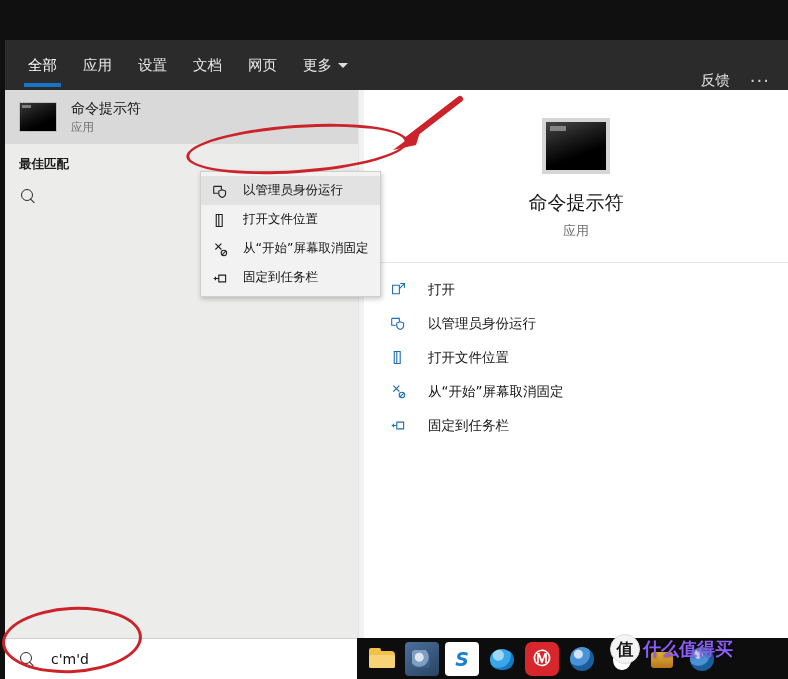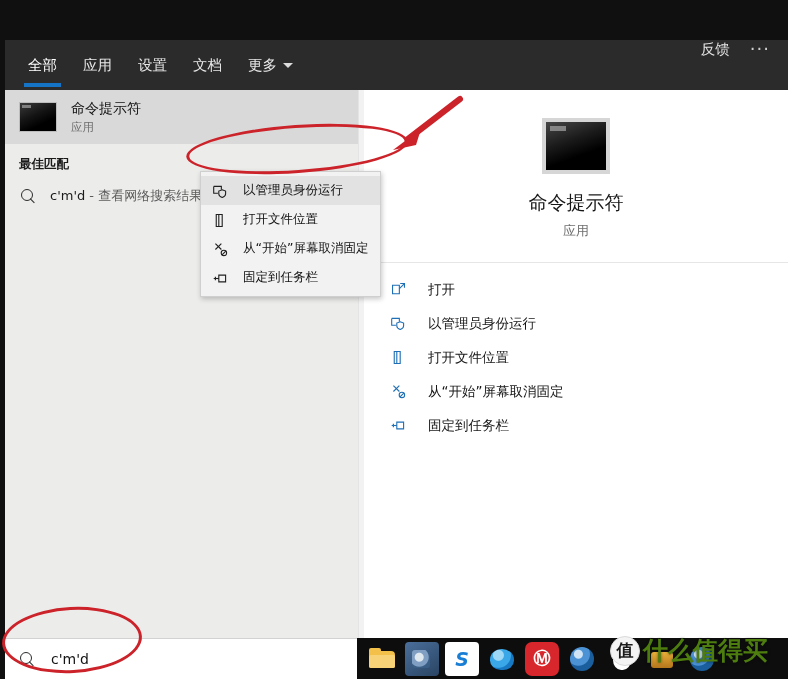--- a/index.html
+++ b/index.html
@@ -35,21 +35,21 @@
   .tab.active::after {
     content: ""; position: absolute; left: 9px; right: 9px; bottom: 3px;
     height: 4px; background: #1574c6;
   }
   .tab .caret {
     display: inline-block; margin-left: 6px;
     border-left: 5px solid transparent; border-right: 5px solid transparent;
     border-top: 5px solid #dcdcdc;
   }
   .header-right {
-    margin-left: auto; display: flex; align-items: flex-start;
+    margin-left: auto; display: flex; align-items: flex-end;
     height: 50px; padding-right: 18px; gap: 20px;
   }
   .feedback { color: #e2e2e2; font-size: 14.5px; }
   .ellipsis-btn { color: #cfcfcf; font-size: 18px; letter-spacing: 1px; line-height: 1; }
 
   
   .left-pane {
     position: absolute; left: 0; top: 50px; width: 353px; height: 588px;
     background: #ececeb;
   }
@@ -213,21 +213,21 @@
     position: absolute; left: 610px; top: 634px; display: flex; align-items: center;
     gap: 3px; z-index: 40; pointer-events: none;
   }
   .wm-badge {
     width: 30px; height: 30px; border-radius: 50%;
     background: #f4f4f4; color: #1a1a1a;
     display: flex; align-items: center; justify-content: center;
     font-size: 17px; font-weight: bold; border: 1px solid #dadada;
   }
   .wm-text {
-    font-size: 25px; font-weight: bold; color: #4d7c0f;
+    font-size: 18px; font-weight: bold; color: #8b5cf6;
     text-shadow: 0 0 3px rgba(0,0,0,.55);
     letter-spacing: 0px;
   }
 
   
   .annot { position: absolute; z-index: 50; pointer-events: none; }
   .ellipse-menu {
     left: 186px; top: 125px; width: 222px; height: 48px;
     border: 3.5px solid #cc2229; border-radius: 50%;
     transform: rotate(-4deg);
@@ -254,20 +254,23 @@
           <div class="tab">
             <span class="tab-label">应用</span>
           </div>
           <div class="tab">
             <span class="tab-label">设置</span>
           </div>
           <div class="tab">
             <span class="tab-label">文档</span>
           </div>
           <div class="tab">
+            <span class="tab-label">网页</span>
+          </div>
+          <div class="tab">
             <span class="tab-label">更多</span>
             <span class="caret"></span>
           </div>
         </div>
       <div class="header-right">
         <div class="feedback">反馈</div>
         <div class="ellipsis-btn">···</div>
       </div>
     </div>
 
@@ -278,23 +281,20 @@
         <div class="result-text">
           <div class="result-name">命令提示符</div>
           <div class="result-sub">应用</div>
         </div>
       </div>
 
       <div class="section-title">最佳匹配</div>
 
       <div class="web-row">
         <div class="mag"></div>
-        <div class="web-text">
-          <span>c'm'd</span><span class="dim"> - </span><span class="dim">查看网络搜索结果</span>
-        </div>
       </div>
     </div>
 
     <div class="divider"></div>
 
     <div class="right-pane">
       <div class="preview-card">
         <div class="preview-icon"></div>
         <div class="preview-title">命令提示符</div>
         <div class="preview-sub">应用</div>

